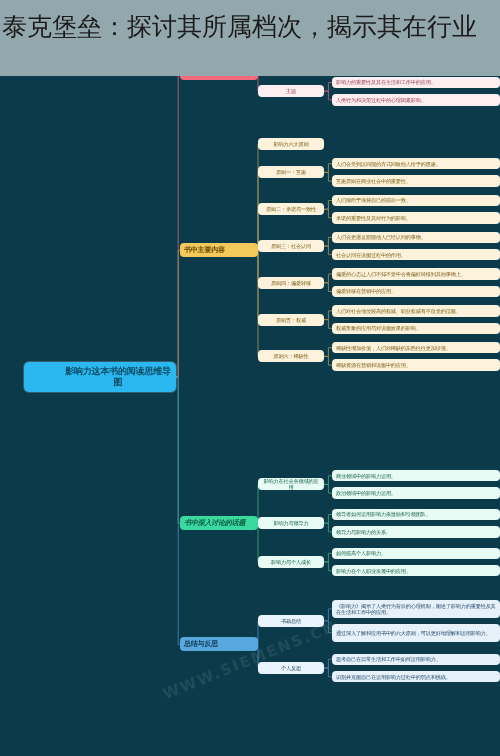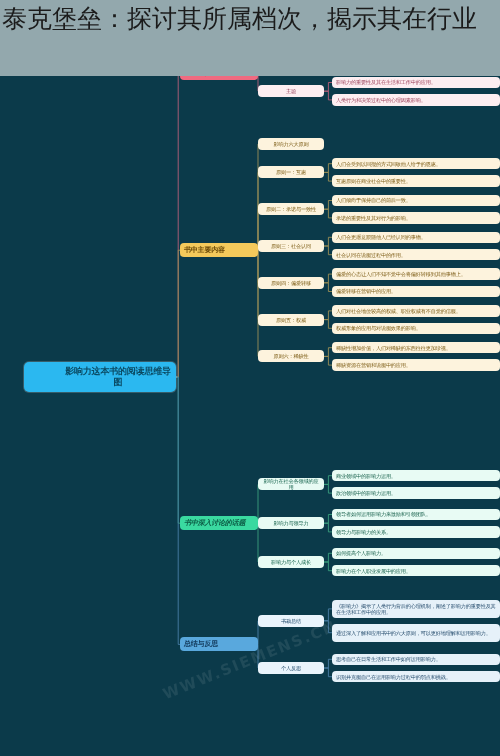--- a/index.html
+++ b/index.html
@@ -63,21 +63,21 @@
     white-space:nowrap;letter-spacing:2px;font-weight:bold;
     pointer-events:none;
   }
 
   
   #titlebar{
     position:absolute;left:0;top:0;width:500px;height:76px;
     background:#93a8ad;
     color:#1b1b1b;
     font-size:25px;line-height:38px;
-    padding:0 2px;box-sizing:border-box;
+    padding:8px 2px;box-sizing:border-box;
     letter-spacing:0px;
     font-family:"DejaVu Sans","Liberation Sans",sans-serif;
   }
   #titlebar span{display:block;}
 </style>
 </head>
 <body>
 
 <div id="stage">
 

